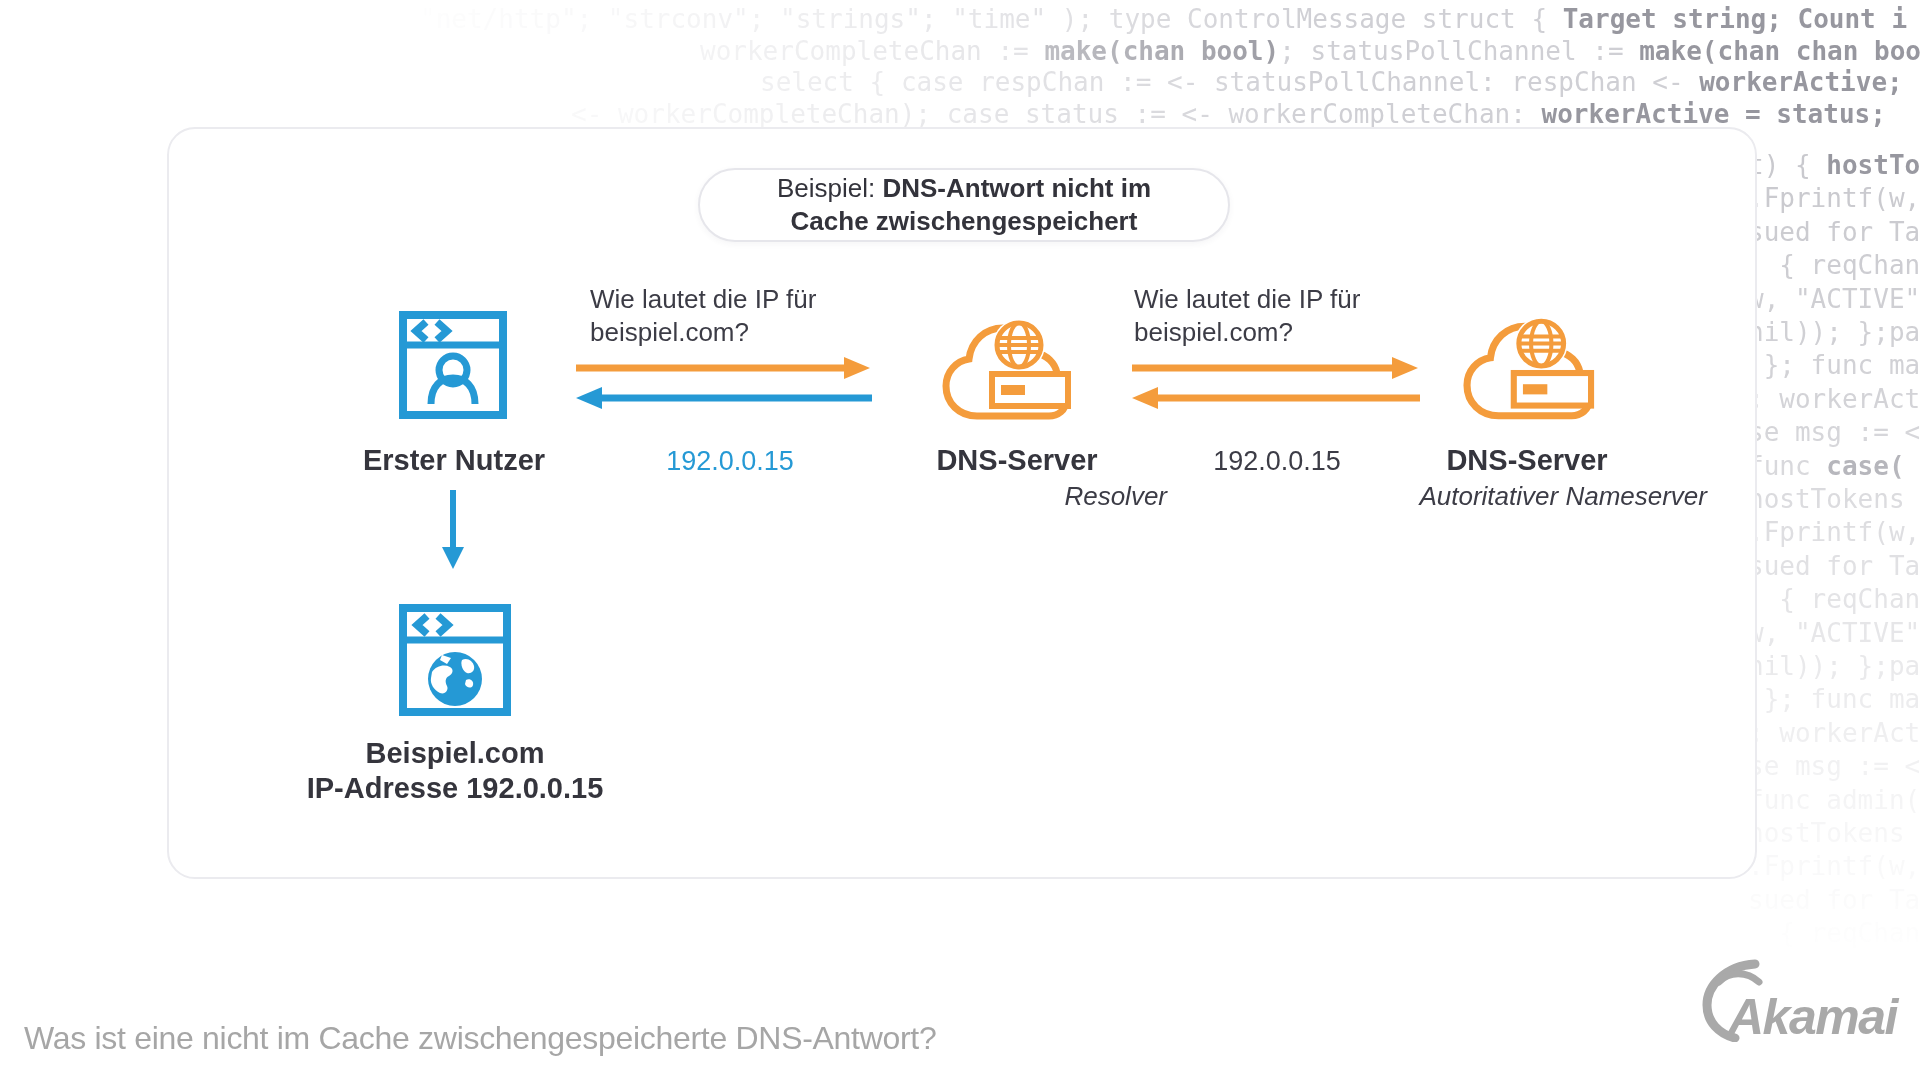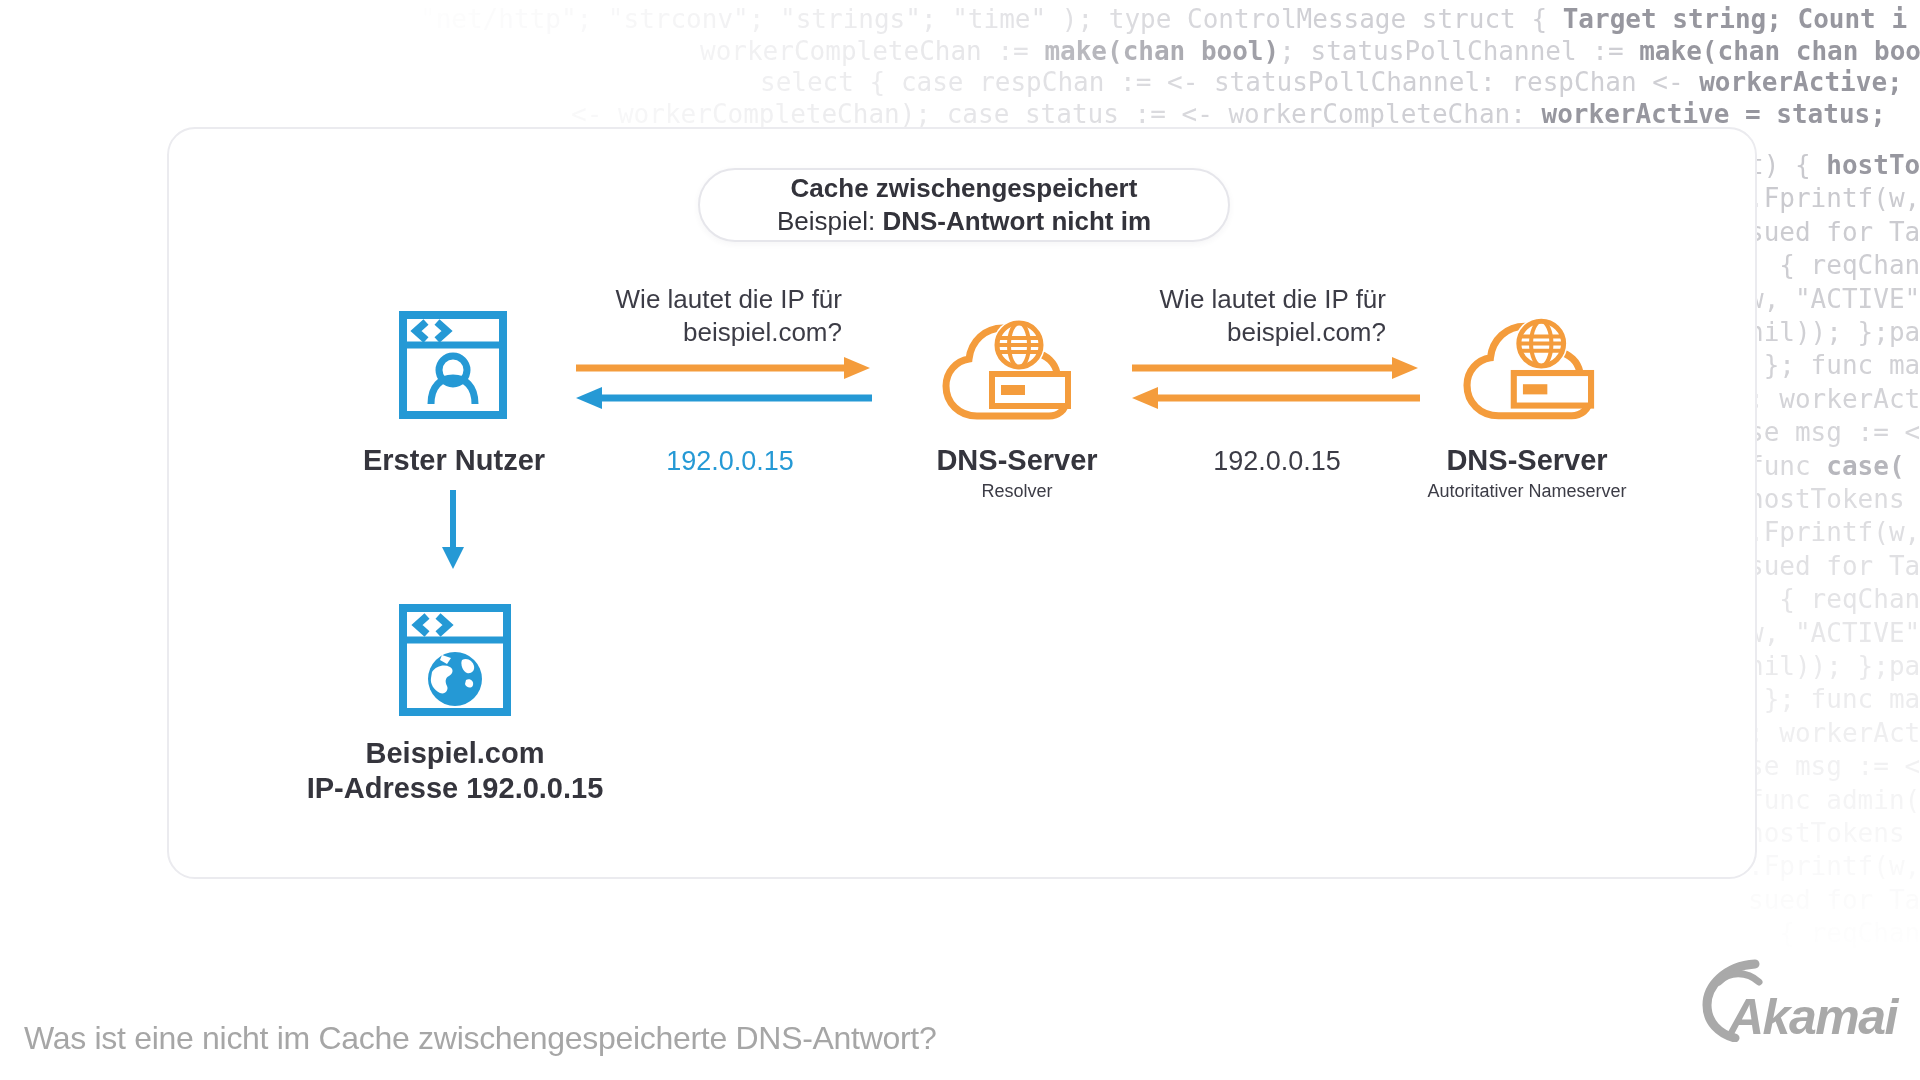--- a/index.html
+++ b/index.html
@@ -22,23 +22,23 @@
   .cb{font-weight:bold;color:var(--codeb);}
   
   .card{position:absolute;left:167px;top:127px;width:1586px;height:748px;background:#fff;
         border:2px solid var(--border);border-radius:28px;z-index:2;}
   .pill{position:absolute;left:698px;top:168px;width:528px;height:70px;background:#fff;
         border:2px solid #E6E6EB;border-radius:40px;z-index:3;display:flex;flex-direction:column;
         align-items:center;justify-content:center;box-shadow:0 2px 6px rgba(60,60,70,.05);
         font-size:26px;line-height:33px;color:#33333B;text-align:center;}
   .pill b{font-weight:bold;}
   .abs{position:absolute;z-index:3;}
-  .qtext{font-size:26px;line-height:33px;color:var(--dark);text-align:right;}
+  .qtext{font-size:26px;line-height:33px;color:var(--dark);text-align:left;}
   .nlabel{font-size:29px;font-weight:bold;color:var(--label);text-align:center;}
-  .nsub{font-size:18px;color:var(--dark);text-align:center;}
+  .nsub{font-size:26px;color:var(--dark);text-align:right;font-style:italic;}
   .answer{font-size:27px;text-align:center;}
   .answer.blue{color:var(--blue);}
   .answer.dark{color:var(--dark);}
   
   .caption{position:absolute;left:24px;top:1020px;z-index:3;font-size:32px;letter-spacing:-.3px;
            color:var(--caption);text-align:right;}
   .logo{position:absolute;left:1695px;top:956px;width:210px;height:90px;z-index:3;}
   .logo-text{position:absolute;left:33px;top:32px;font-size:50px;font-weight:bold;font-style:italic;
              letter-spacing:-1.5px;color:#A9A9A9;}
 </style>
@@ -76,22 +76,22 @@
       <div class="cline" style="left: 0px; top: 635px;"><span>func admin(</span></div>
       <div class="cline" style="left: 0px; top: 668px;"><span>hostTokens</span></div>
       <div class="cline" style="left: 0px; top: 701px;"><span>.Fprintf(w,</span></div>
       <div class="cline" style="left: 0px; top: 735px;"><span>sued for Ta</span></div>
       <div class="cline" style="left: 0px; top: 768px;"><span>  { reqChan</span></div>
     </div>
 
   <div class="card"></div>
 
   <div class="pill">
+    <div><span>Beispiel:</span>&nbsp;<b>DNS-Antwort nicht im</b></div>
     <div><b>Cache zwischengespeichert</b></div>
-    <div><span>Beispiel:</span>&nbsp;<b>DNS-Antwort nicht im</b></div>
   </div>
 
   <svg class="abs" style="left:398px;top:310px" width="110" height="110" viewBox="0 0 110 110">
     <rect x="5" y="5" width="100" height="100" fill="#fff" stroke="var(--blue)" stroke-width="8"></rect>
     <line x1="5" y1="35" x2="105" y2="35" stroke="var(--blue)" stroke-width="7"></line>
     <path d="M28 12 L18 21 L28 30" fill="none" stroke="var(--blue)" stroke-width="7.5"></path>
     <path d="M39 12 L49 21 L39 30" fill="none" stroke="var(--blue)" stroke-width="7.5"></path>
     <circle cx="55" cy="60" r="14" fill="none" stroke="var(--blue)" stroke-width="7"></circle>
     <path d="M33 94 C33 76 43 68 55 68 C67 68 77 76 77 94" fill="none" stroke="var(--blue)" stroke-width="7"></path>
   </svg>

